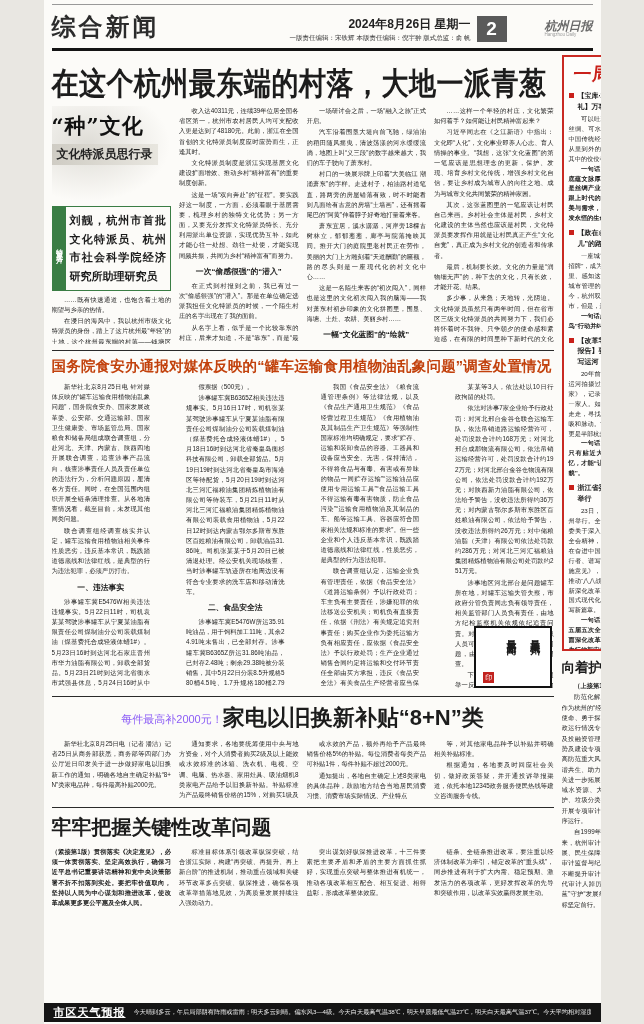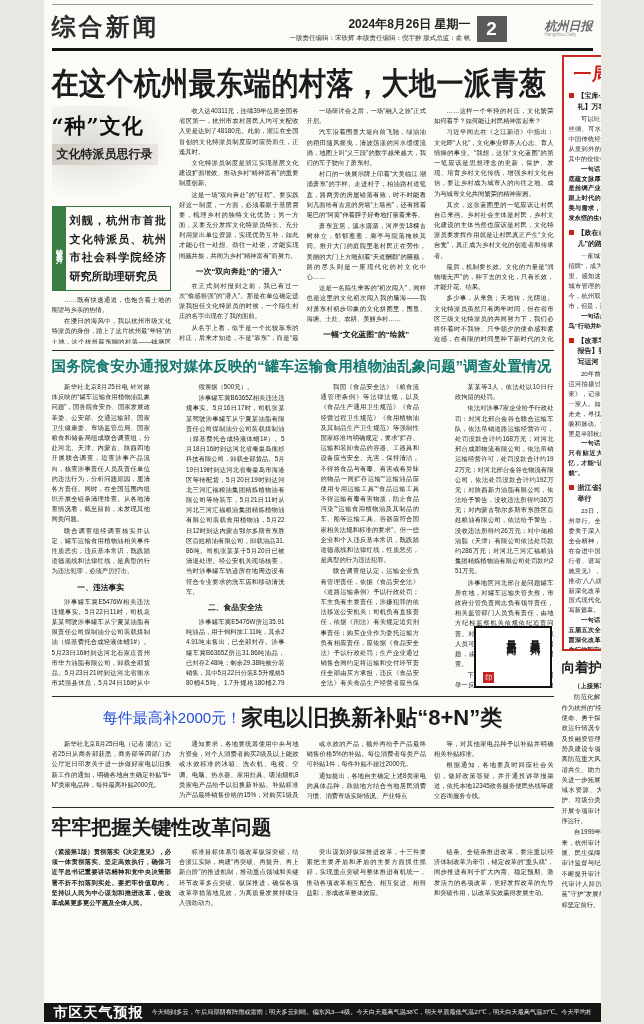--- a/index.html
+++ b/index.html
@@ -38,32 +38,32 @@
       background:radial-gradient(ellipse at 30% 40%,#dedcd6 0%,rgba(252,251,248,0) 70%);}
   .logo-main{font-family:"DejaVu Serif",serif;font-weight:bold;font-size:21px;color:#111;
       letter-spacing:1px;padding-top:6px;}
   .logo-sub{display:inline-block;font-size:12px;font-weight:bold;color:#222;margin-top:4px;
       background:linear-gradient(90deg,#cfccc4,#e8e6df);padding:2px 5px;}
   .card{display:flex;border:1px solid #3a7d44;margin-bottom:4px;}
   .card-bar{width:13px;background:#3a7d44;color:#fff;font-size:7px;font-weight:bold;
       writing-mode:vertical-rl;letter-spacing:2px;display:flex;align-items:center;justify-content:center;padding:4px 0;}
   .card-body{padding:4px 4px;font-size:11px;line-height:1.7;font-weight:bold;text-align:justify;}
   
-  .a2-headline{color:#0f766e;font-size:14.5px;font-weight:800;letter-spacing:0.2px;
+  .a2-headline{color:#c2410c;font-size:14.5px;font-weight:800;letter-spacing:0.2px;
       margin:4px 0 6px 0;white-space:nowrap;}
   .a2{height:308px;position:relative;gap:36px;}
   .a2 .col{height:308px;}
   .stamp{position:absolute;right:2px;bottom:2px;width:68px;height:52px;border:2px solid #111;
       background:#fff;display:flex;flex-direction:row-reverse;align-items:stretch;justify-content:space-around;padding:3px;}
   .stamp-v{writing-mode:vertical-rl;font-family:"DejaVu Serif",serif;font-weight:bold;font-size:10px;color:#1a1a1a;letter-spacing:2px;}
   .stamp-seal{width:11px;height:11px;background:#c2231f;color:#fff;font-size:7px;line-height:11px;
       text-align:center;align-self:flex-end;}
   
   .a3-head{text-align:center;margin:4px 0 6px 0;white-space:nowrap;}
-  .a3-prefix{font-size:15px;color:#1d4ed8;vertical-align:2px;}
+  .a3-prefix{font-size:11px;color:#8b5cf6;vertical-align:2px;}
   .a3-title{font-size:22px;font-weight:900;}
   .a3{height:62px;}
   .a3 .col{height:62px;}
   
   .a4-headline{font-size:20px;font-weight:900;text-align:left;margin:4px 0 6px 0;}
   .a4{height:126px;}
   .a4 .col{height:126px;}
   
   .wk{border:2px solid #c92a23;padding:4px 5px;height:584px;overflow:hidden;background:#fefdfb;}
   .wk-title{color:#c9201a;font-size:18px;font-weight:900;letter-spacing:1px;text-align:center;
@@ -76,21 +76,21 @@
       word-break:break-all;color:#222;}
   
   .a5{margin-top:8px;}
   .a5-headline{font-size:13.5px;font-weight:900;margin:2px 0 4px 0;white-space:nowrap;}
   .a5-note{font-size:6.3px;font-weight:bold;margin-bottom:2px;}
   .a5-body{height:300px;overflow:hidden;text-align:justify;}
   .a5-body .p{font-size:6.3px;line-height:1.64;text-indent:2em;margin:0 0 1px 0;word-break:break-all;}
   
   .ft{position:absolute;left:0;right:0;bottom:2px;height:19px;background:#151515;color:#fff;
       display:flex;align-items:center;padding:0 10px;gap:8px;}
-  .ft-label{font-size:14px;font-weight:bold;letter-spacing:1px;flex:none;}
+  .ft-label{font-size:11px;font-weight:bold;letter-spacing:1px;flex:none;text-decoration:underline;}
   .ft-text{font-size:6.2px;color:#eee;white-space:nowrap;overflow:hidden;}
 </style>
 </head>
 <body>
 
 <div class="page">
 
   <div class="hd">
     <div class="hd-section">综合新闻</div>
     <div class="hd-right">
@@ -130,21 +130,21 @@
           </div>
         </div>
         <div class="col">
           <div>
             <div class="p">收入达40311元，连续39年位居全国各省区第一，杭州市农村居民人均可支配收入更是达到了48180元。此前，浙江在全国首创的文化特派员制度应时应势而生，正逢其时。</div>
 
             <div class="p">文化特派员制度是浙江实现基层文化建设扩面增效、推动乡村“精神富有”的重要制度创新。</div>
 
             <div class="p">这是一场“双向奔赴”的“征程”。要实践好这一制度，一方面，必须着眼于基层需要，梳理乡村的独特文化优势；另一方面，又要充分发挥文化特派员特长、充分利用派出单位资源，实现优势互补，如此才能心往一处想、劲往一处使，才能实现同频共振，共同为乡村“精神富有”而努力。</div>
 
-            <div class="h">一次“双向奔赴”的“潜入”</div>
+            <div class="h">一次“偷感很强”的“潜入”</div>
 
             <div class="p">在正式到村报到之前，我已有过一次“偷感很强”的“潜入”。那是在单位确定选派我担任文化特派员的时候，一个陌生村庄的名字出现在了我的面前。</div>
 
             <div class="p">从名字上看，似乎是一个比较靠东的村庄，后来才知道，不是“靠东”，而是“最东”。</div>
           </div>
         </div>
         <div class="col">
           <div>
             <div class="p">一场研讨会之后，一场“融入之旅”正式开启。</div>
 

